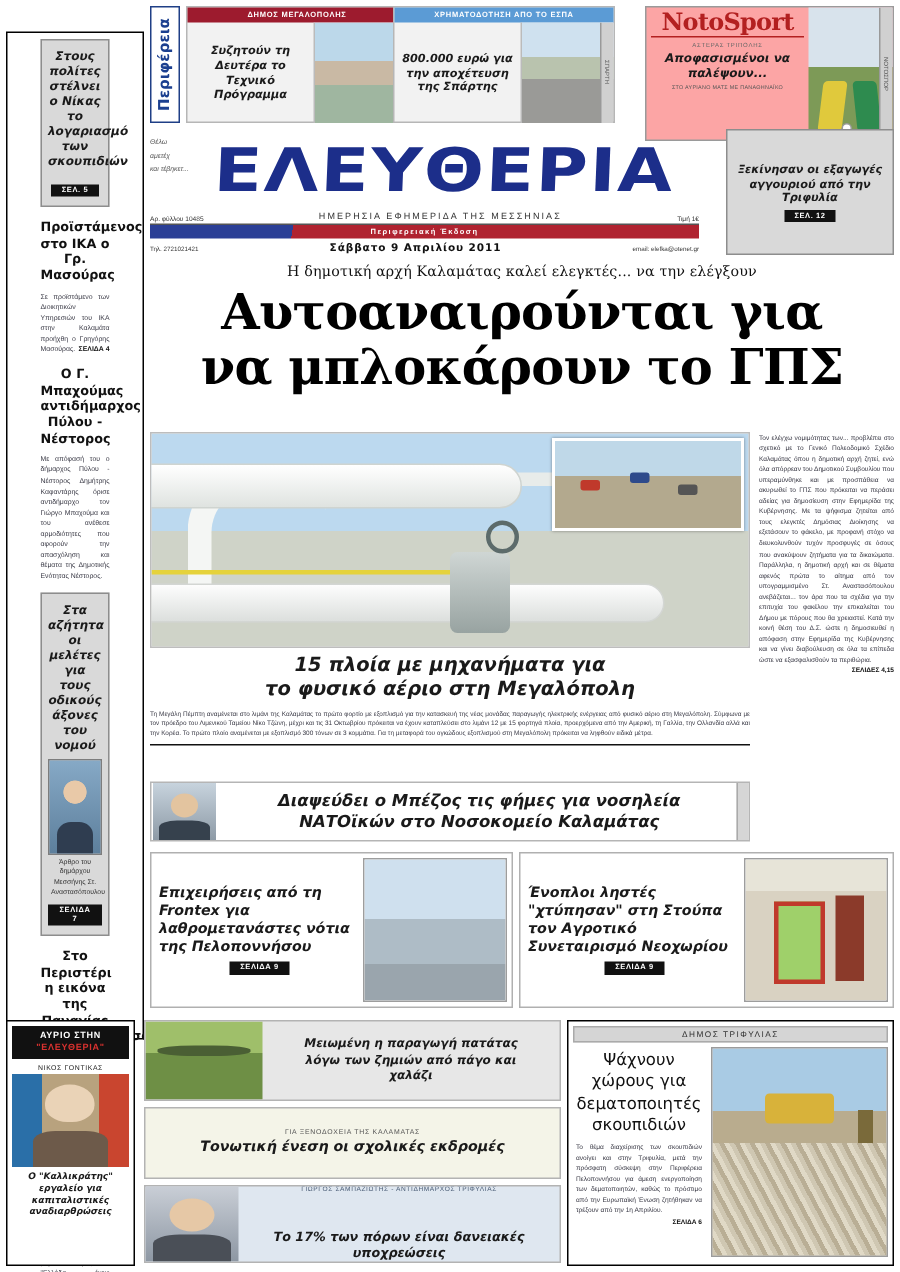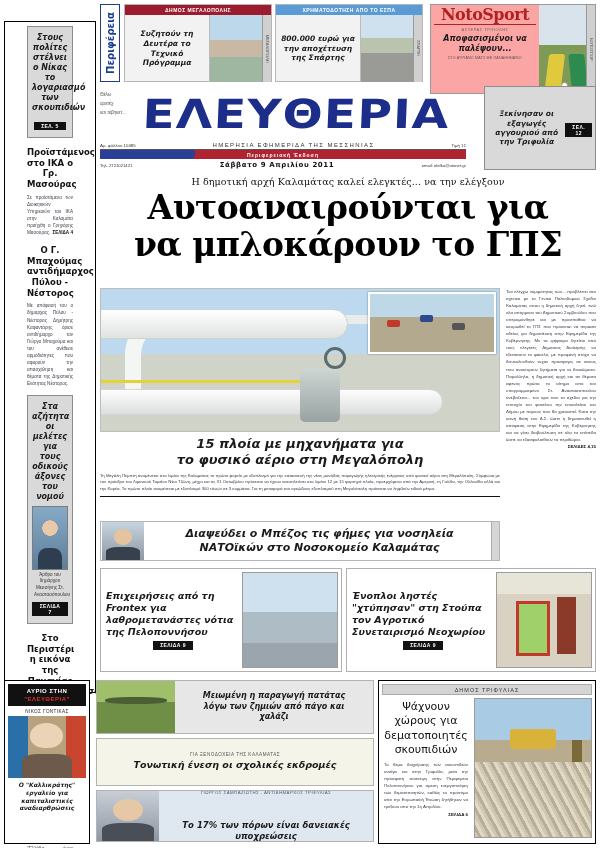--- a/index.html
+++ b/index.html
@@ -72,21 +72,21 @@
     border:1px solid #1f3f86; background:#fff;
   }
   .periferia-tab span {
     position:absolute; left:50%; top:50%;
     transform:translate(-50%,-50%) rotate(-90deg);
     white-space:nowrap; color:#1b3f8f; font-weight:bold; font-size:10px;
     font-family:"DejaVu Sans", sans-serif;
   }
   .tz { position:absolute; top:0; height:78px; border:1px solid #b6b6b6; background:#f2f2f2; }
   .tz1 { left:24px; width:148px; }
-  .tz2 { left:175px; width:148px; }
+  .tz2 { left:162px; width:148px; }
   .tzbar {
     height:10px; color:#fff; font-size:5px; font-weight:bold; letter-spacing:.5px;
     display:flex; align-items:center; justify-content:center;
     font-family:"Liberation Sans", sans-serif;
   }
   .tzbar.red { background:#9d1b2e; }
   .tzbar.blue { background:#5b9bd5; }
   .tzbody { display:flex; height:67px; }
   .tztext {
     flex:1; display:flex; align-items:center; justify-content:center; text-align:center;
@@ -161,21 +161,21 @@
   .mast-line2 {
     position:absolute; left:0; top:75px; width:366px;
     display:flex; align-items:center; justify-content:space-between;
   }
   .mast-line2 .sm { font-size:4.2px; color:#333; font-family:"Liberation Sans", sans-serif; }
   .mast-line2 .date { font-size:7px; font-weight:bold; letter-spacing:.6px; color:#111; font-family:"DejaVu Sans", sans-serif; }
 
   .mast-box {
     position:absolute; right:0; top:0; width:112px; height:84px;
     background:#d9d9d9; border:1px solid #8d8d8d;
-    display:flex; align-items:center; justify-content:center;
+    display:flex; flex-direction:column; align-items:center; justify-content:center;
     text-align:center; padding:3px;
   }
   .mast-box .t { font-size:7.5px; }
 
   
   .lead { position:absolute; left:100px; top:176px; width:496px; }
   .kicker {
     text-align:center; font-family:"DejaVu Serif", serif;
     font-size:9.5px; color:#111; letter-spacing:.1px;
   }

